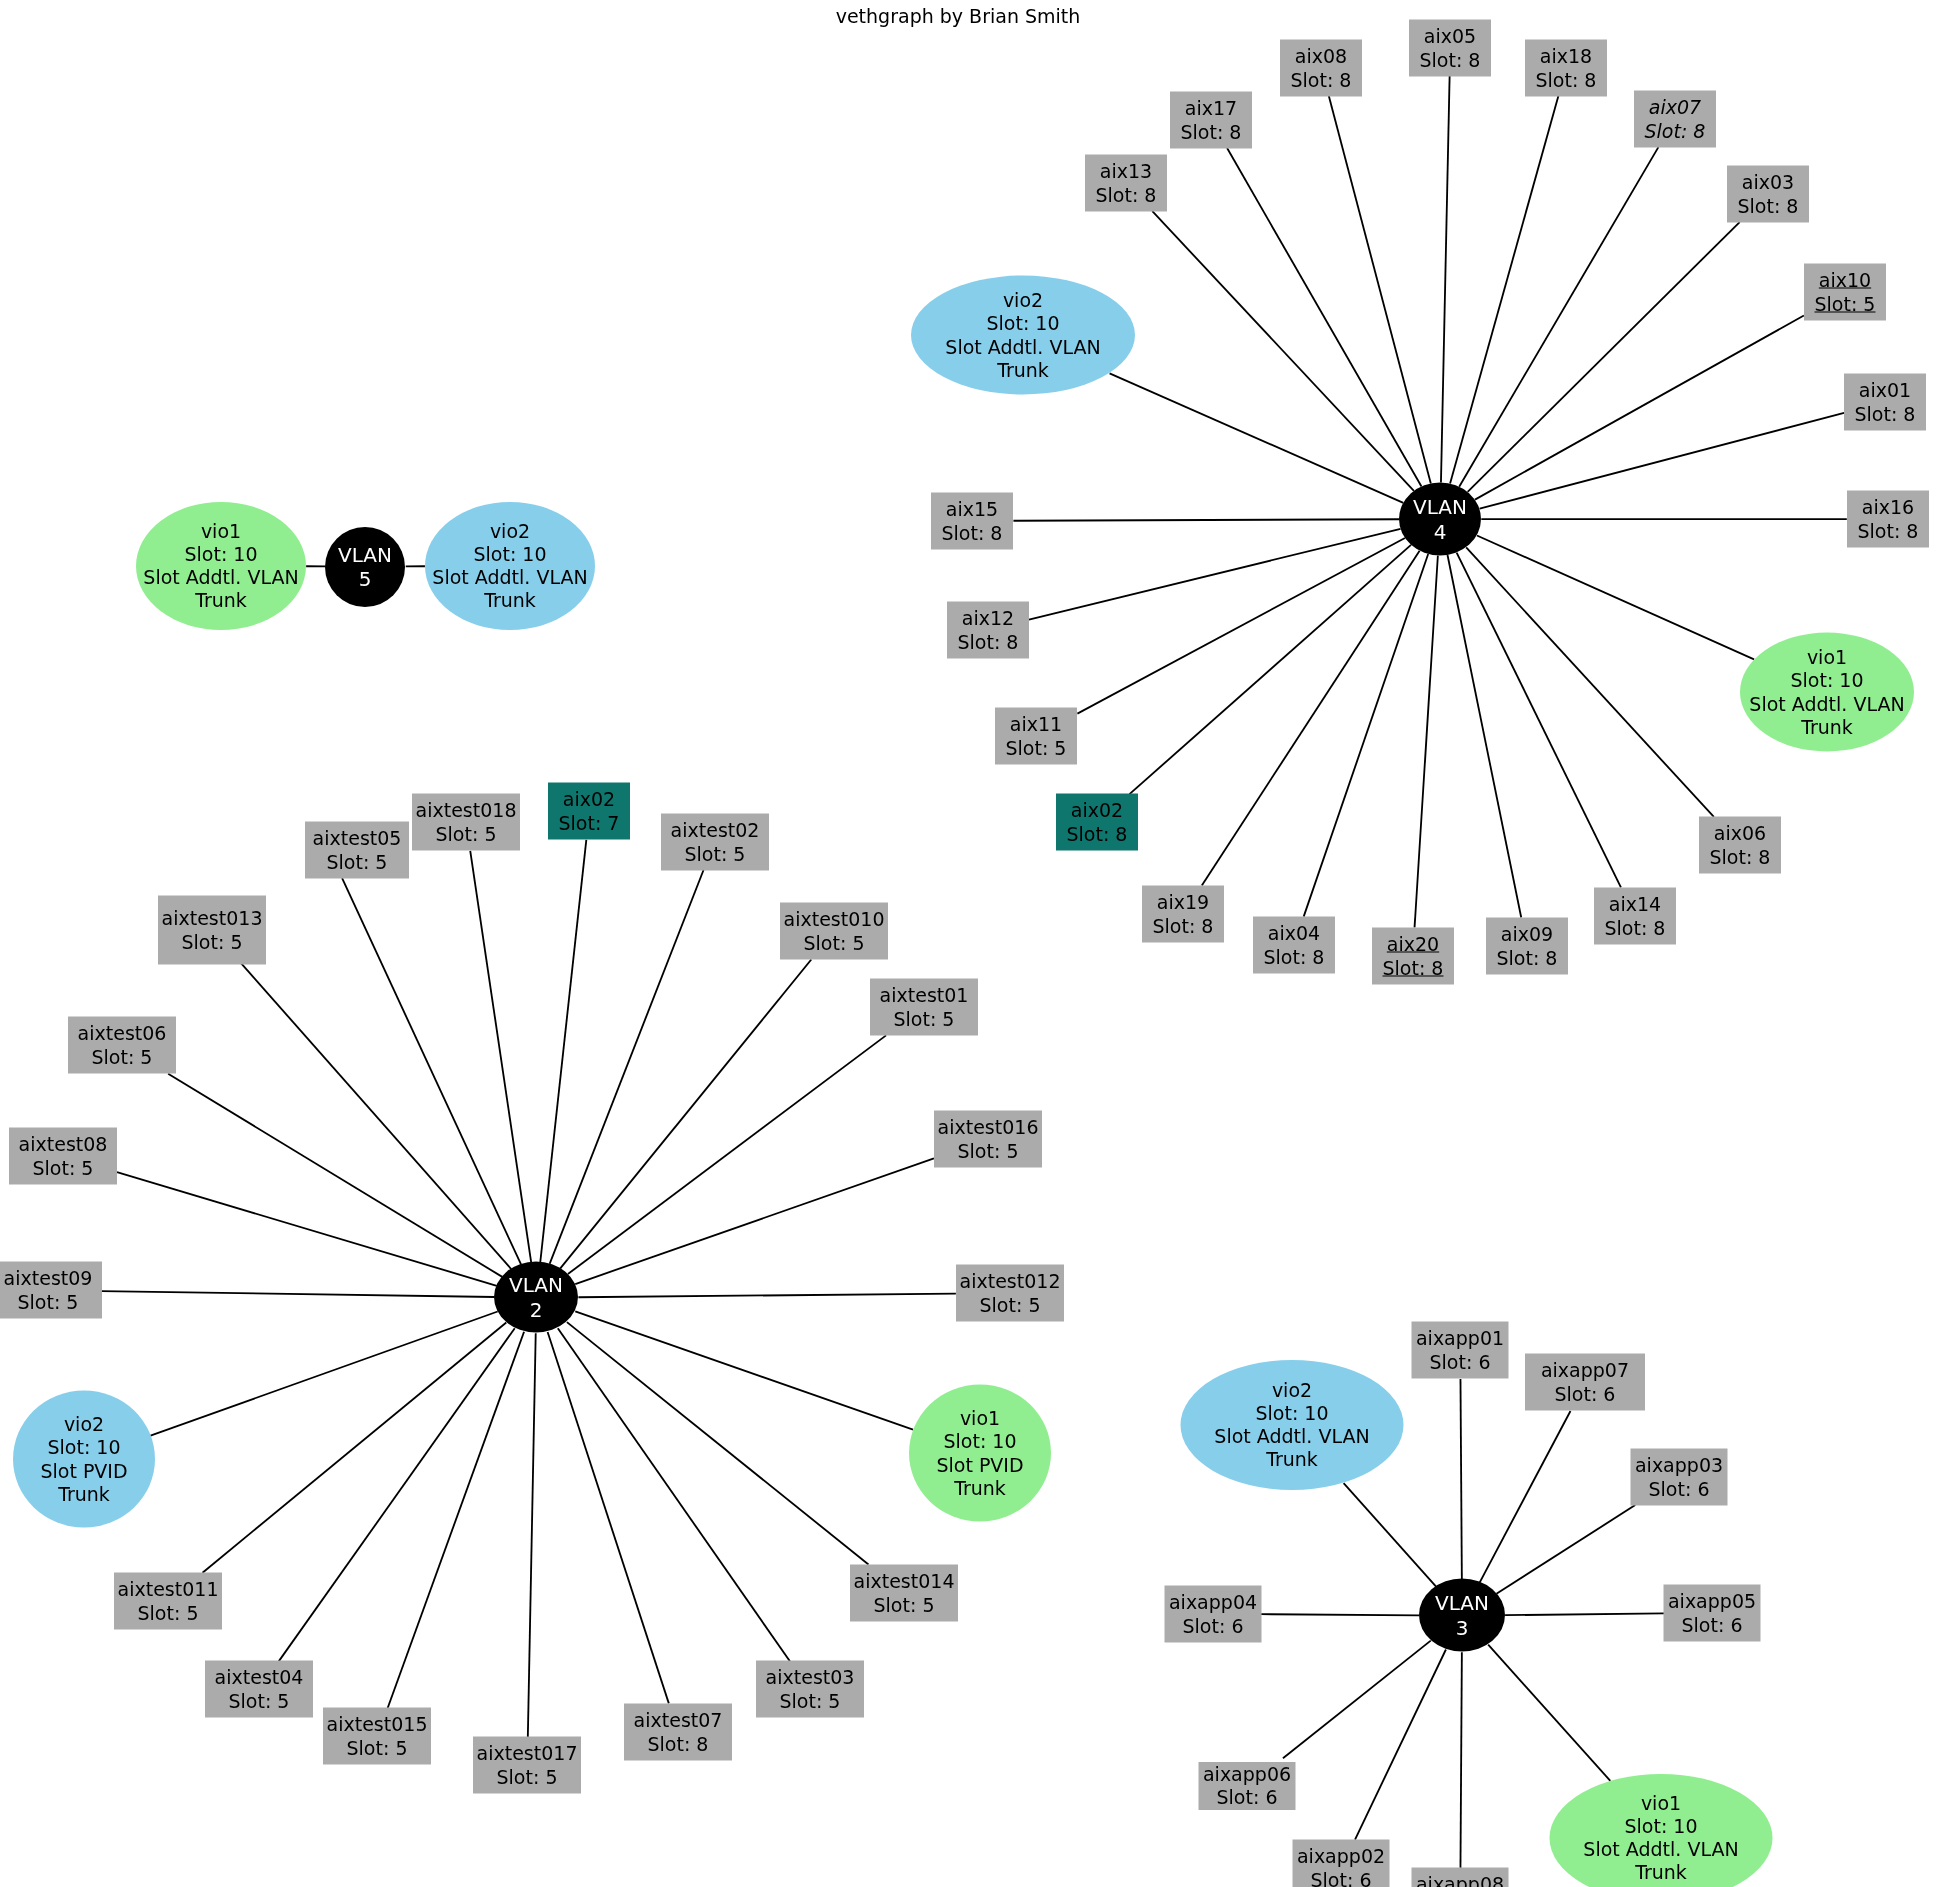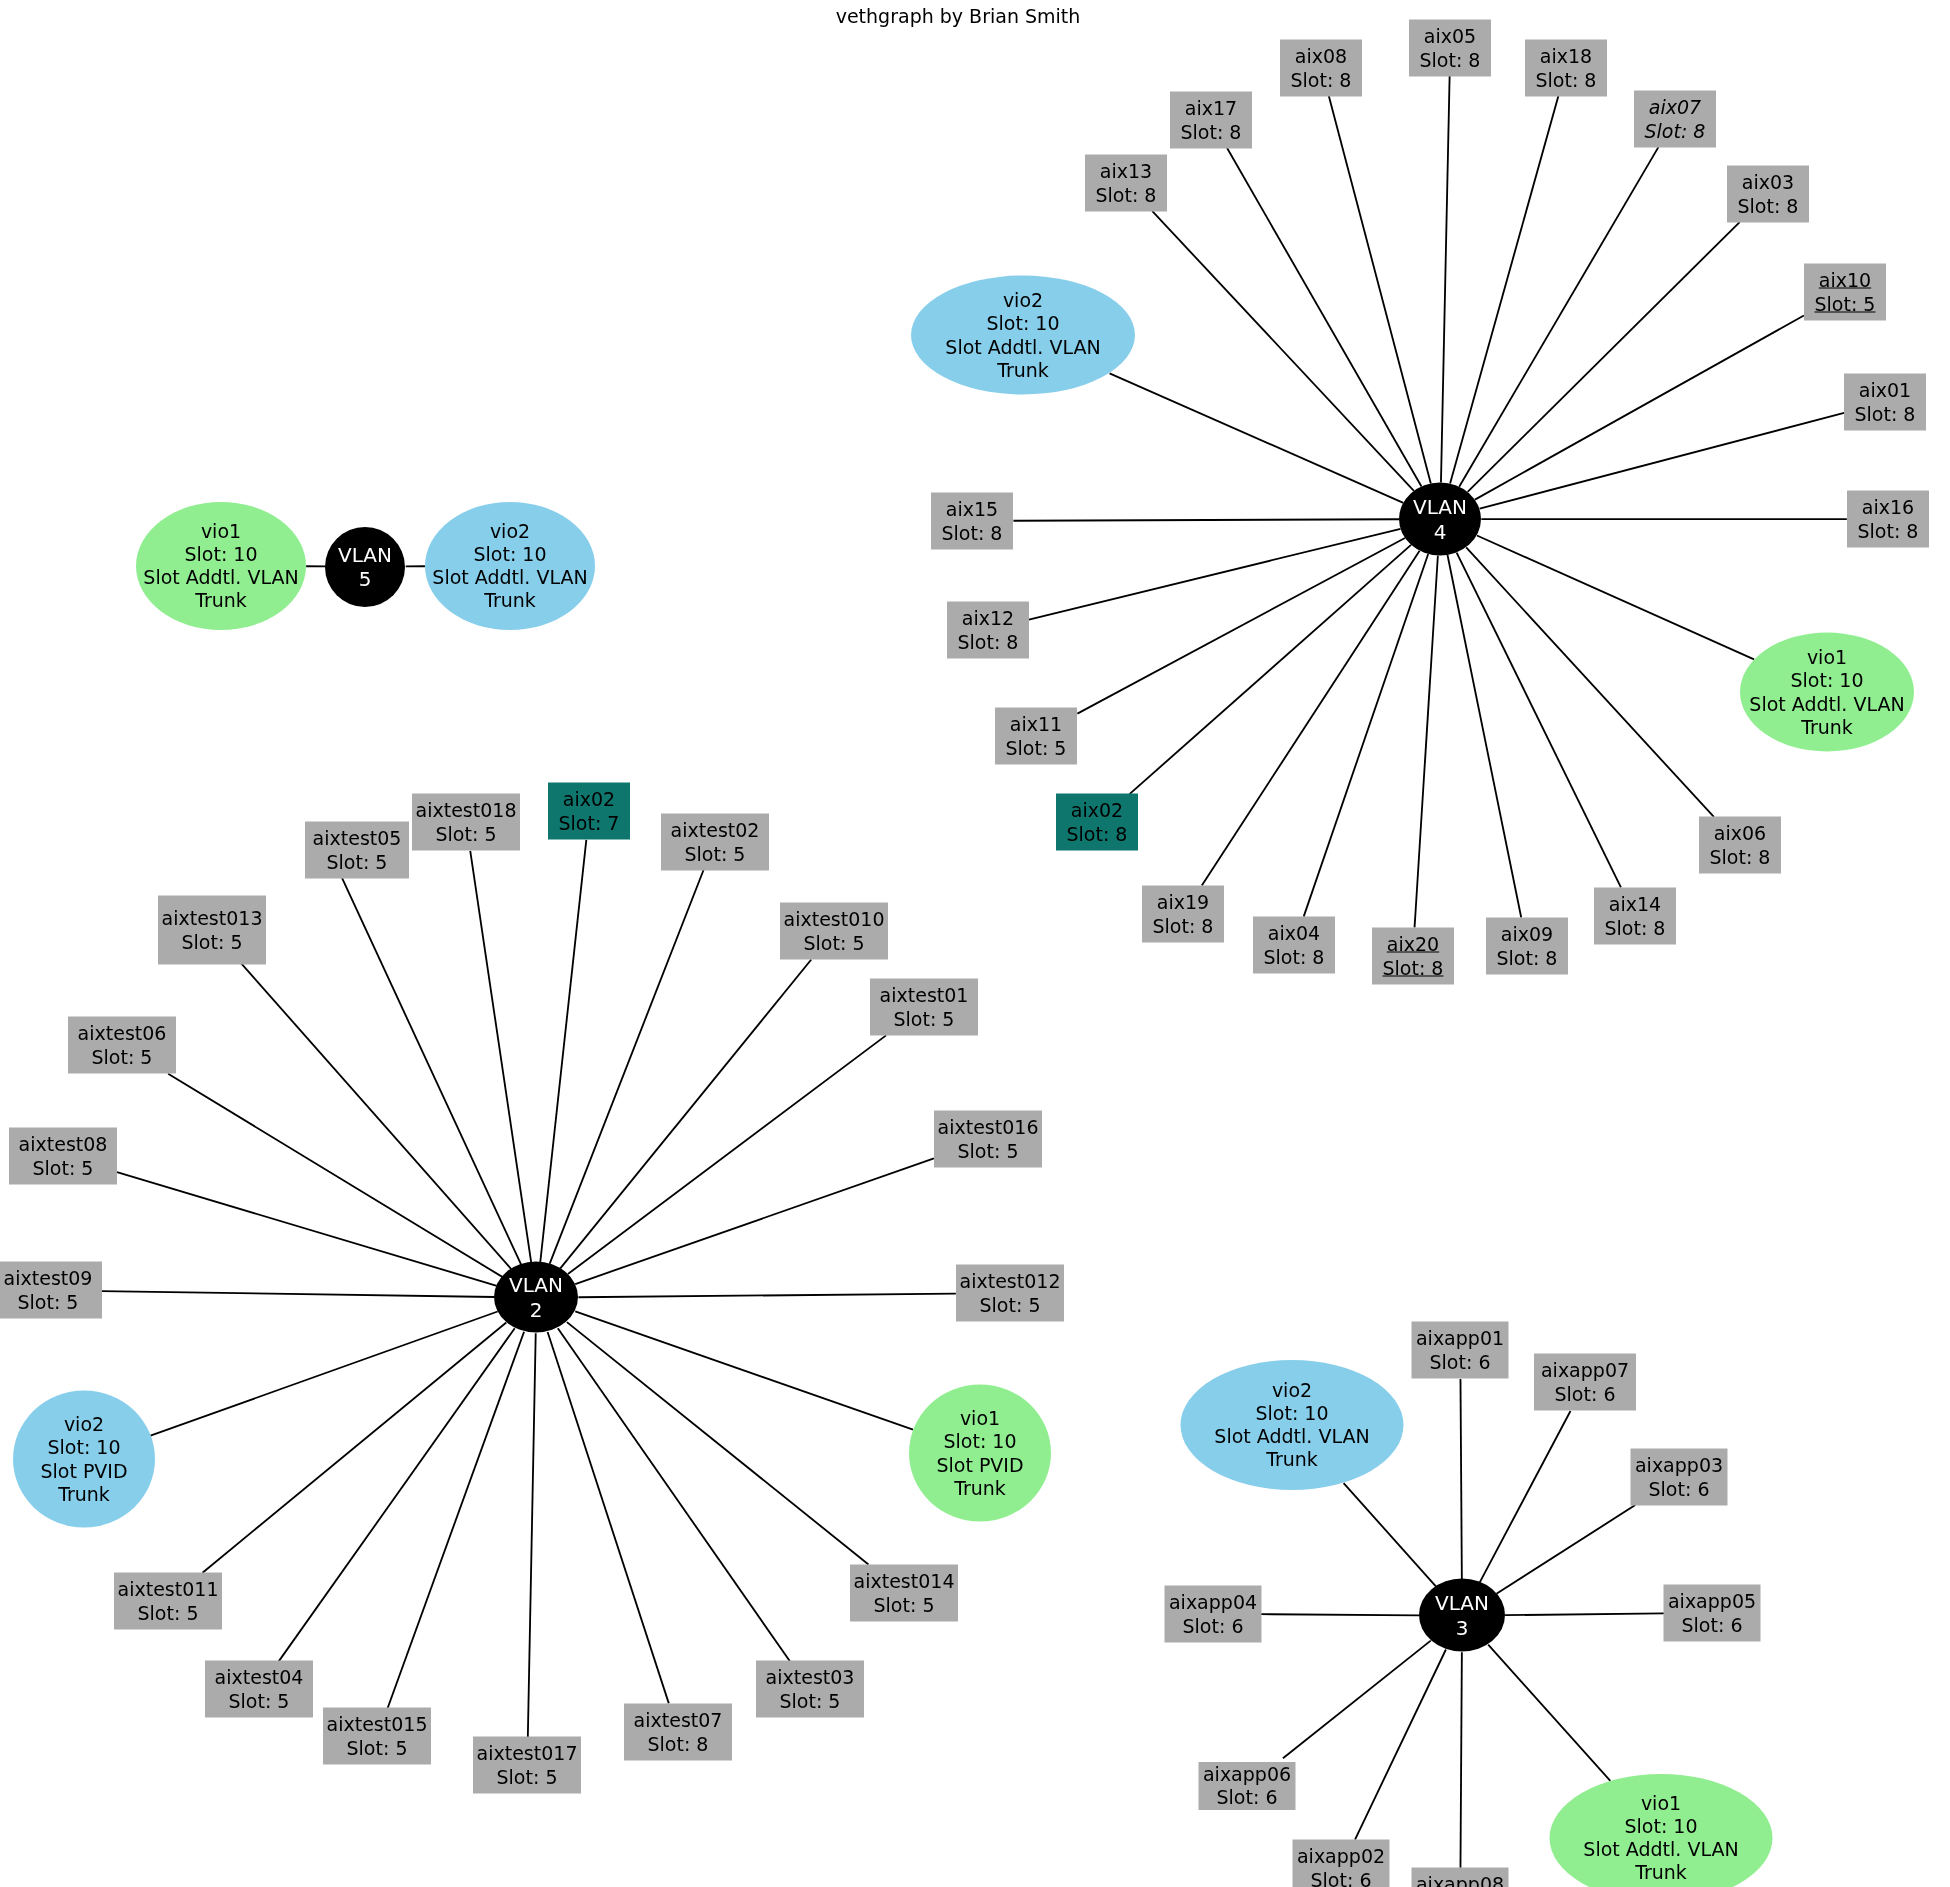--- a/index.html
+++ b/index.html
@@ -294,21 +294,21 @@
       <div class="node vio blue" style="left: 1292px; top: 1425px; width: 223px; height: 130px;">
         <span class="lbl">vio2
 Slot: 10
 Slot Addtl. VLAN
 Trunk</span>
       </div>
       <div class="node host" style="left: 1460px; top: 1350px; width: 97px; height: 57px;">
         <span class="lbl">aixapp01
 Slot: 6</span>
       </div>
-      <div class="node host" style="left: 1585px; top: 1382px; width: 102px; height: 57px;">
+      <div class="node host" style="left: 1585px; top: 1382px; width: 120px; height: 57px;">
         <span class="lbl">aixapp07
 Slot: 6</span>
       </div>
       <div class="node host" style="left: 1679px; top: 1477px; width: 97px; height: 57px;">
         <span class="lbl">aixapp03
 Slot: 6</span>
       </div>
       <div class="node host" style="left: 1712px; top: 1613px; width: 97px; height: 57px;">
         <span class="lbl">aixapp05
 Slot: 6</span>

